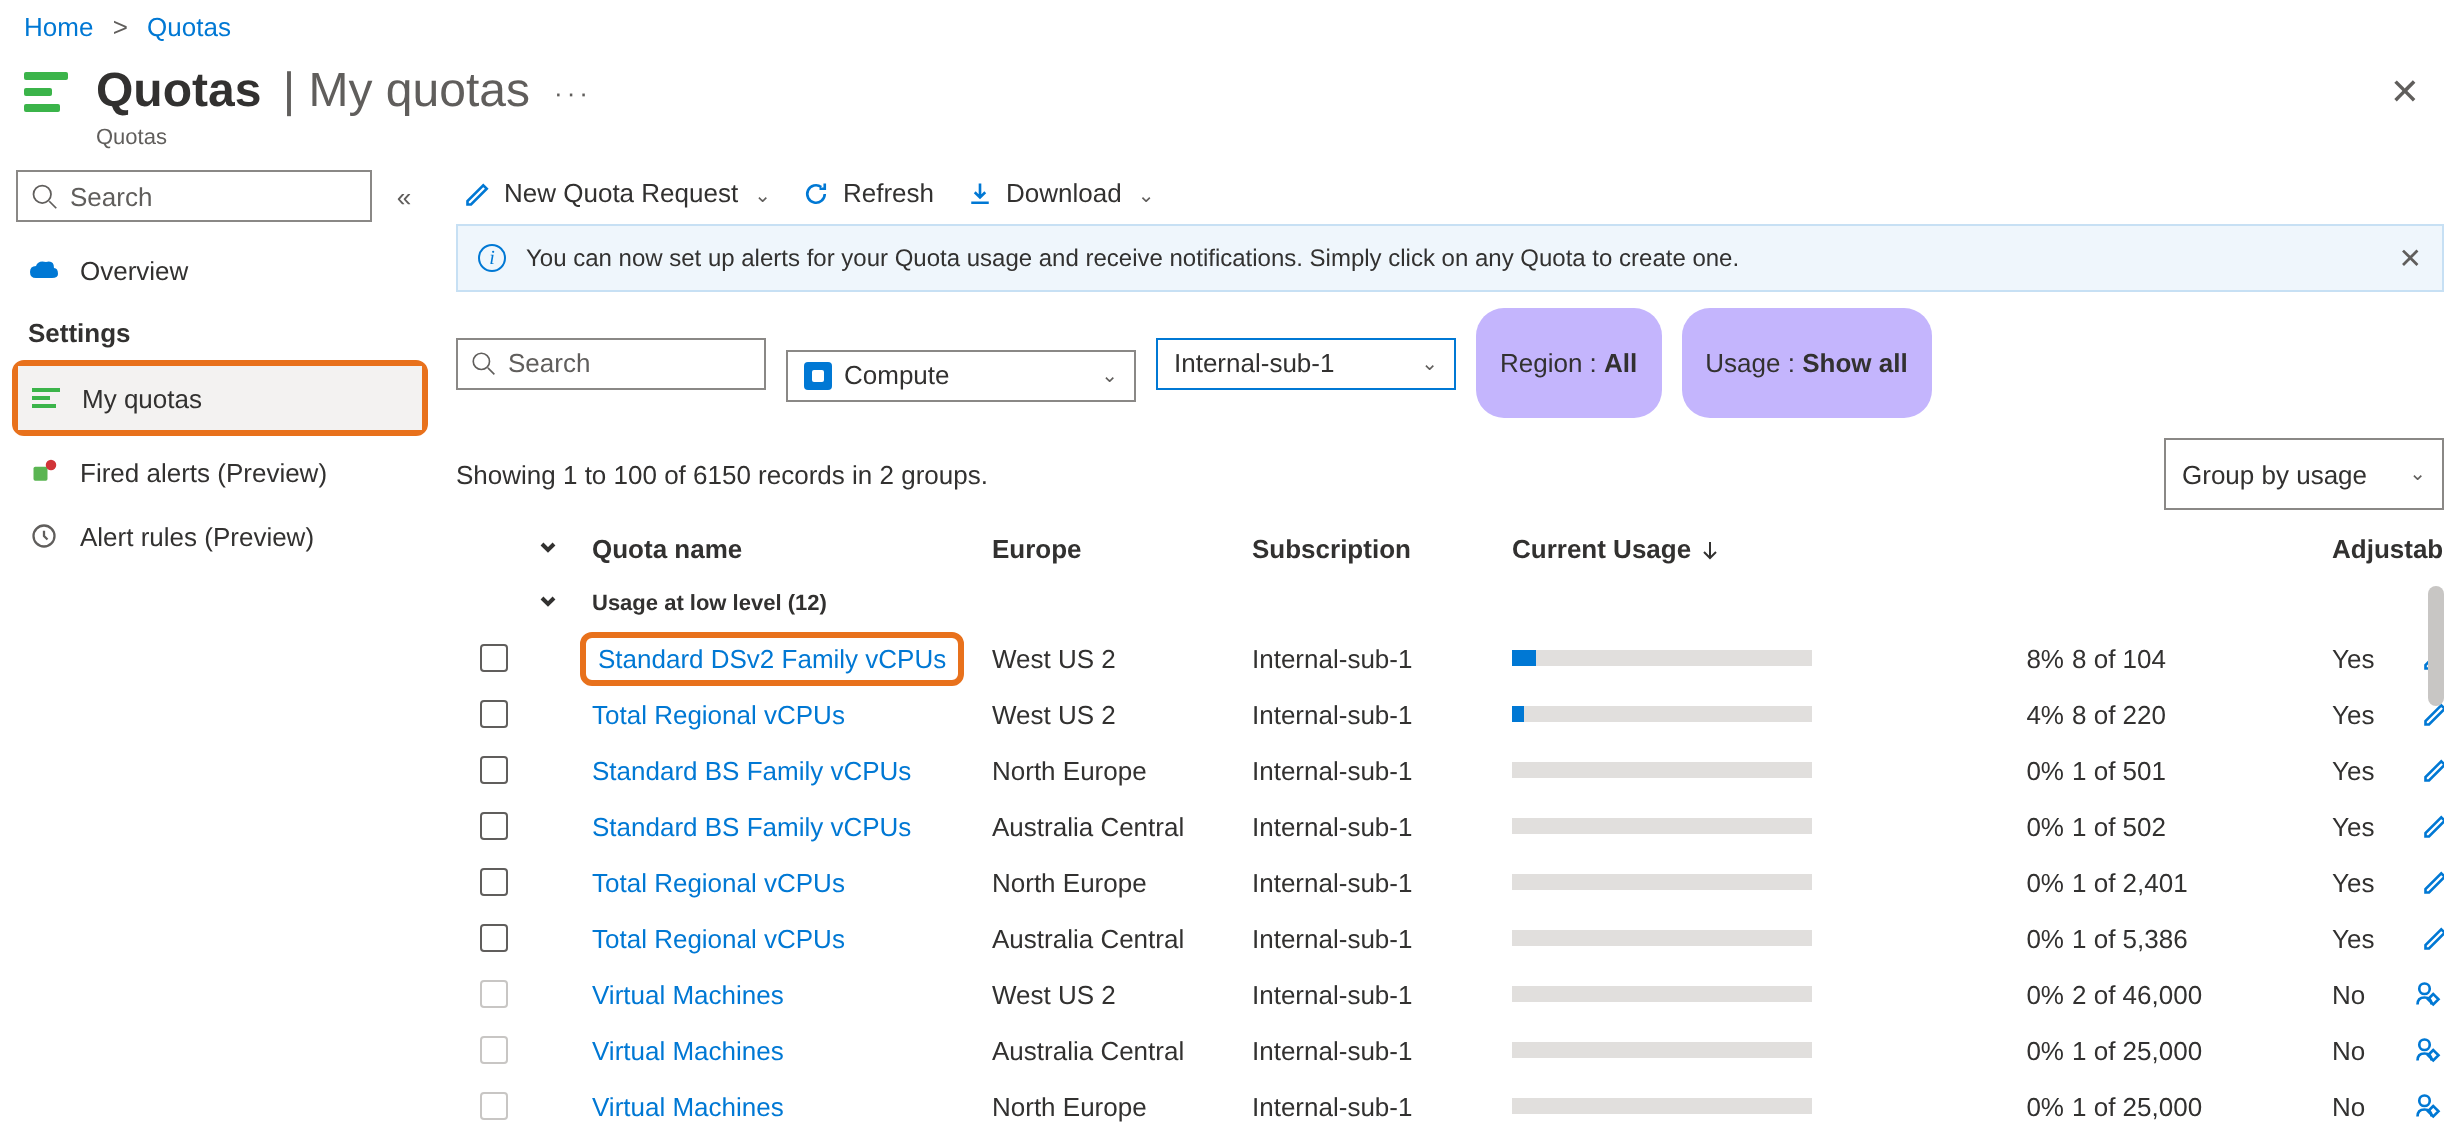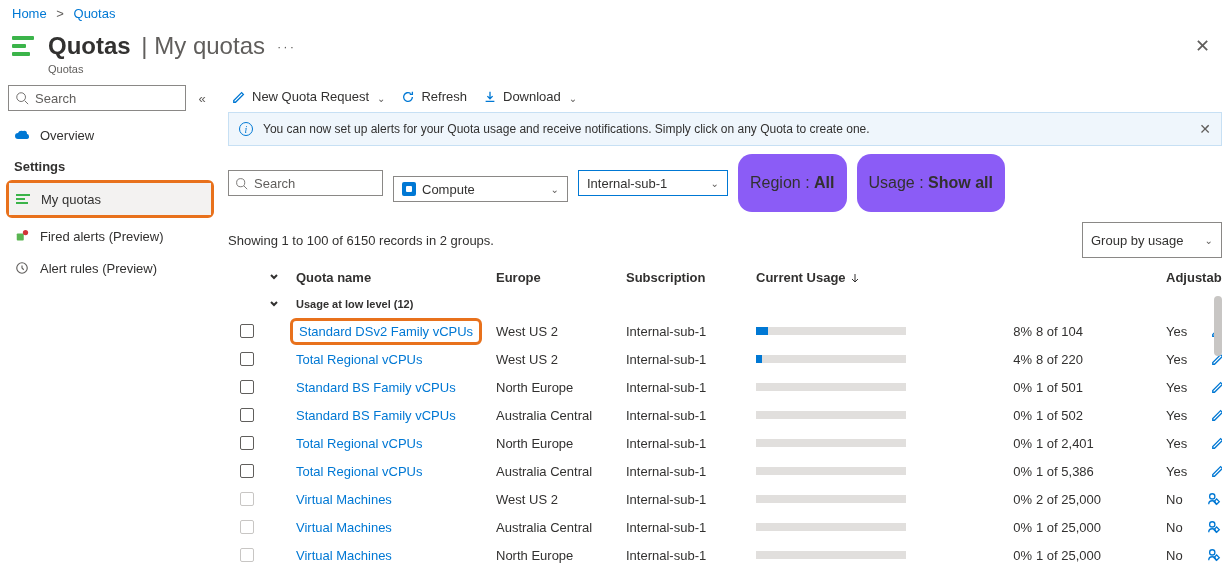--- a/index.html
+++ b/index.html
@@ -62,21 +62,21 @@
 .alert-banner .info-ic { width:14px; height:14px; border:1.2px solid #0078d4; border-radius:50%; color:#0078d4; font-size:10px; display:flex;align-items:center;justify-content:center; margin-right:10px; font-style:italic; font-family:serif;}
 .alert-banner .close { margin-left:auto; cursor:pointer; color:#605e5c; font-size:14px;}
 
 .filters { display:flex; align-items:center; gap:10px; margin-bottom:6px;}
 .f-search { width:155px; border:1px solid #8a8886; height:26px; display:flex; align-items:center; padding:0 6px; color:#605e5c;}
 .f-search svg{width:13px;height:13px;margin-right:6px;stroke:#605e5c;fill:none;}
 .f-select { height:26px; border:1px solid #8a8886; display:flex; align-items:center; padding:0 8px; background:#fff; cursor:pointer; min-width:150px; justify-content:space-between;}
 .f-select.active-border { border-color:#0078d4;}
 .f-select .sel-icon { width:14px;height:14px; background:#0078d4; border-radius:2px; margin-right:6px; display:inline-flex;align-items:center;justify-content:center;}
 .f-select .sel-icon::after{content:""; width:6px;height:6px;background:#fff;border-radius:1px;}
-.pill { background:#8b5cf6; border-radius:14px; padding:20px 12px; font-size:16px; cursor:pointer;}
+.pill { background:#c4b5fd; border-radius:14px; padding:20px 12px; font-size:13px; cursor:pointer;}
 .pill b{font-weight:600;}
 
 .result-row { display:flex; align-items:center; justify-content:space-between; margin:4px 0 8px 0;}
 .result-count { font-size:13px; color:#323130;}
 .group-select { height:36px; border:1px solid #8a8886; padding:0 8px; min-width:140px; display:flex; align-items:center; justify-content:space-between; cursor:pointer;}
 
 .table-wrap { flex:1; overflow:auto; position:relative;}
 .thead, .trow, .grphead { display:grid; grid-template-columns: 40px 28px 200px 130px 130px 200px 80px 130px 1fr; align-items:center; }
 .thead { font-weight:600; font-size:13px; padding:4px 0; }
 .thead .sortcol { display:flex; align-items:center; gap:4px;}
@@ -416,21 +416,21 @@
             <div></div>
             <div><a class="qname">Virtual Machines</a></div>
             <div>West US 2</div>
             <div>Internal-sub-1</div>
             <div>
               <div class="bar-bg">
                 <div class="bar-fg" style="width: 0%;"></div>
               </div>
             </div>
             <div class="pct">0%</div>
-            <div>2 of 25,000</div>
+            <div>2 of 46,000</div>
             <div class="adj">
               <span>No</span>
               <svg viewBox="0 0 16 16">
                 <circle cx="6" cy="5" r="3"></circle>
                 <path d="M2 14 Q2 10 6 10 Q10 10 10 14"></path>
                 <path d="M11 8 L8 11 L11 14 L14 11 Z"></path>
               </svg>
             </div>
           </div>
           <div class="trow">

